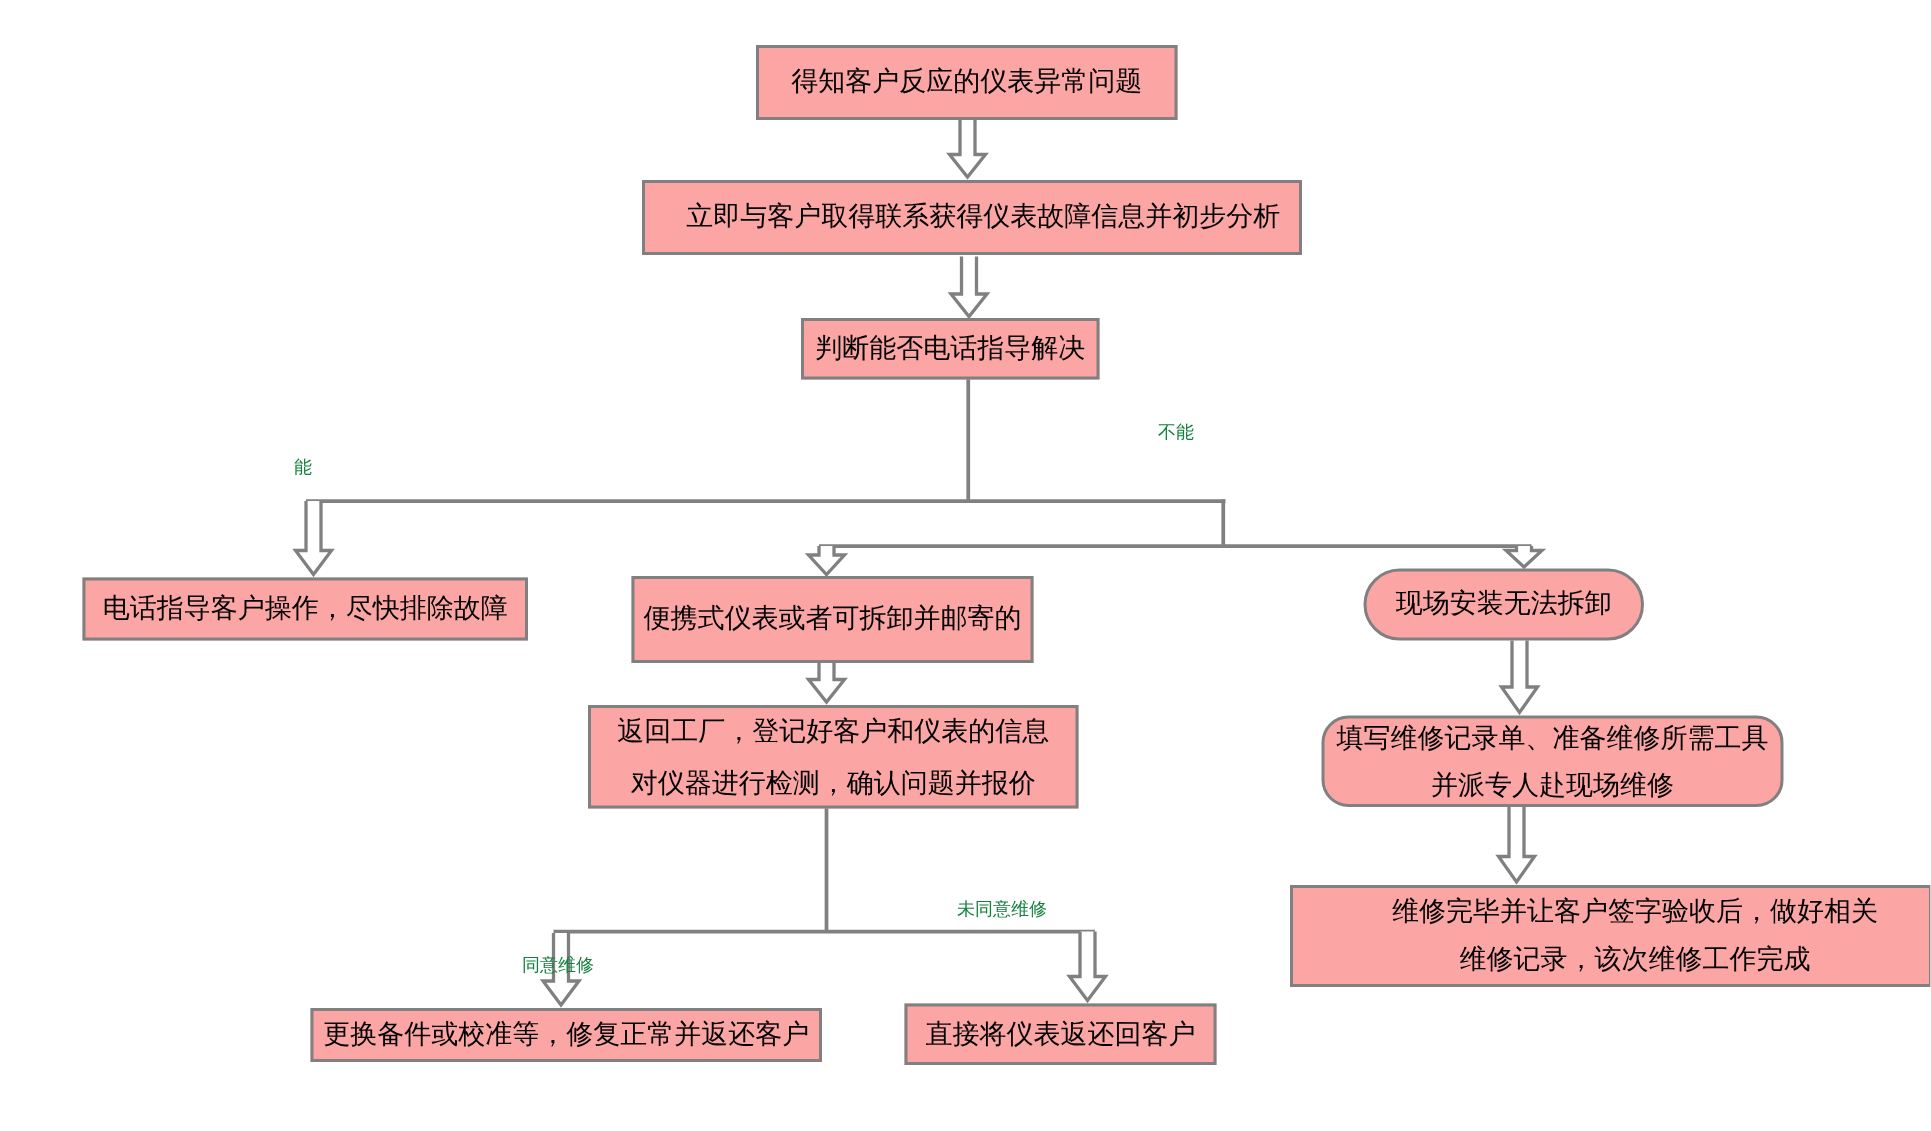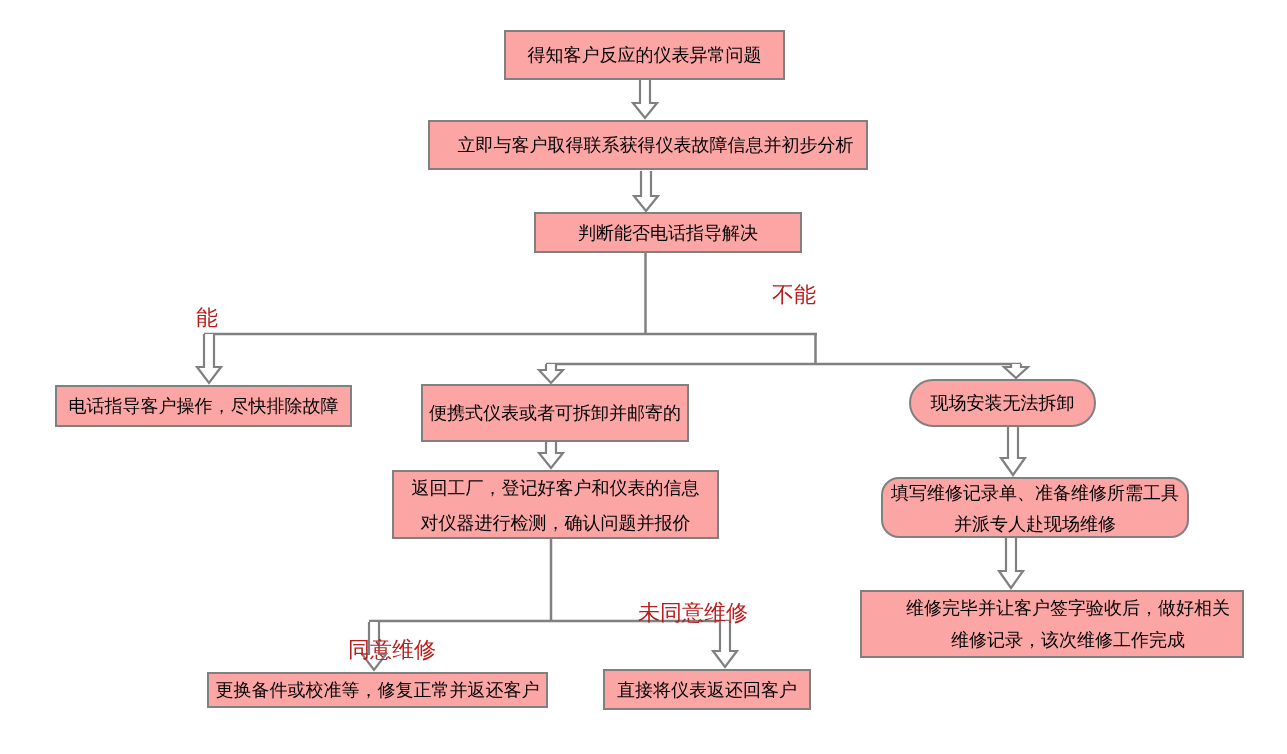--- a/index.html
+++ b/index.html
@@ -13,32 +13,32 @@
     position:absolute;box-sizing:border-box;
     border:2.5px solid #808080;background:#fca5a5;
     display:flex;align-items:center;justify-content:center;
     text-align:center;font-size:18px;line-height:1.3;
     white-space:pre-line;
   }
   .lh35{line-height:35px;}
   .lh31{line-height:31px;border-radius:18px;}
   .lh32{line-height:32px;}
   .lbl{
-    position:absolute;font-size:22px;color:#b91c1c;white-space:nowrap;
+    position:absolute;font-size:12px;color:#15803d;white-space:nowrap;
   }
   
   .b-receive{left:504px;top:30px;width:281px;height:50px;}
   .b-contact{left:428px;top:120px;width:440px;height:50px;padding-left:15px;}
-  .b-judge{left:534px;top:212px;width:268px;height:41px;}
+  .b-judge{left:534px;top:212px;width:199px;height:41px;}
   .b-phone{left:55px;top:385px;width:297px;height:42px;}
   .b-portable{left:421px;top:384px;width:268px;height:58px;}
   .b-onsite{left:909px;top:379px;width:187px;height:48px;border-radius:24px;}
   .b-factory{left:392px;top:470px;width:327px;height:69px;}
   .b-prepare{left:881px;top:477px;width:308px;height:61px;}
-  .b-finish{left:860px;top:590px;width:384px;height:68px;padding-left:32px;}
+  .b-finish{left:860px;top:590px;width:428px;height:68px;padding-left:32px;}
   .b-repair{left:207px;top:672px;width:341px;height:36px;}
   .b-return{left:603px;top:669px;width:208px;height:41px;}
   
   .l-can{left:196px;top:303px;}
   .l-cannot{left:772px;top:280px;}
   .l-agree{left:348px;top:595px;margin-top:40px;}
   .l-disagree{left:638px;top:598px;}
   .wire{stroke:#808080;stroke-width:2.5;fill:none;}
   .harrow{stroke:#808080;stroke-width:2.2;fill:#ffffff;stroke-linejoin:miter;}
 </style>

